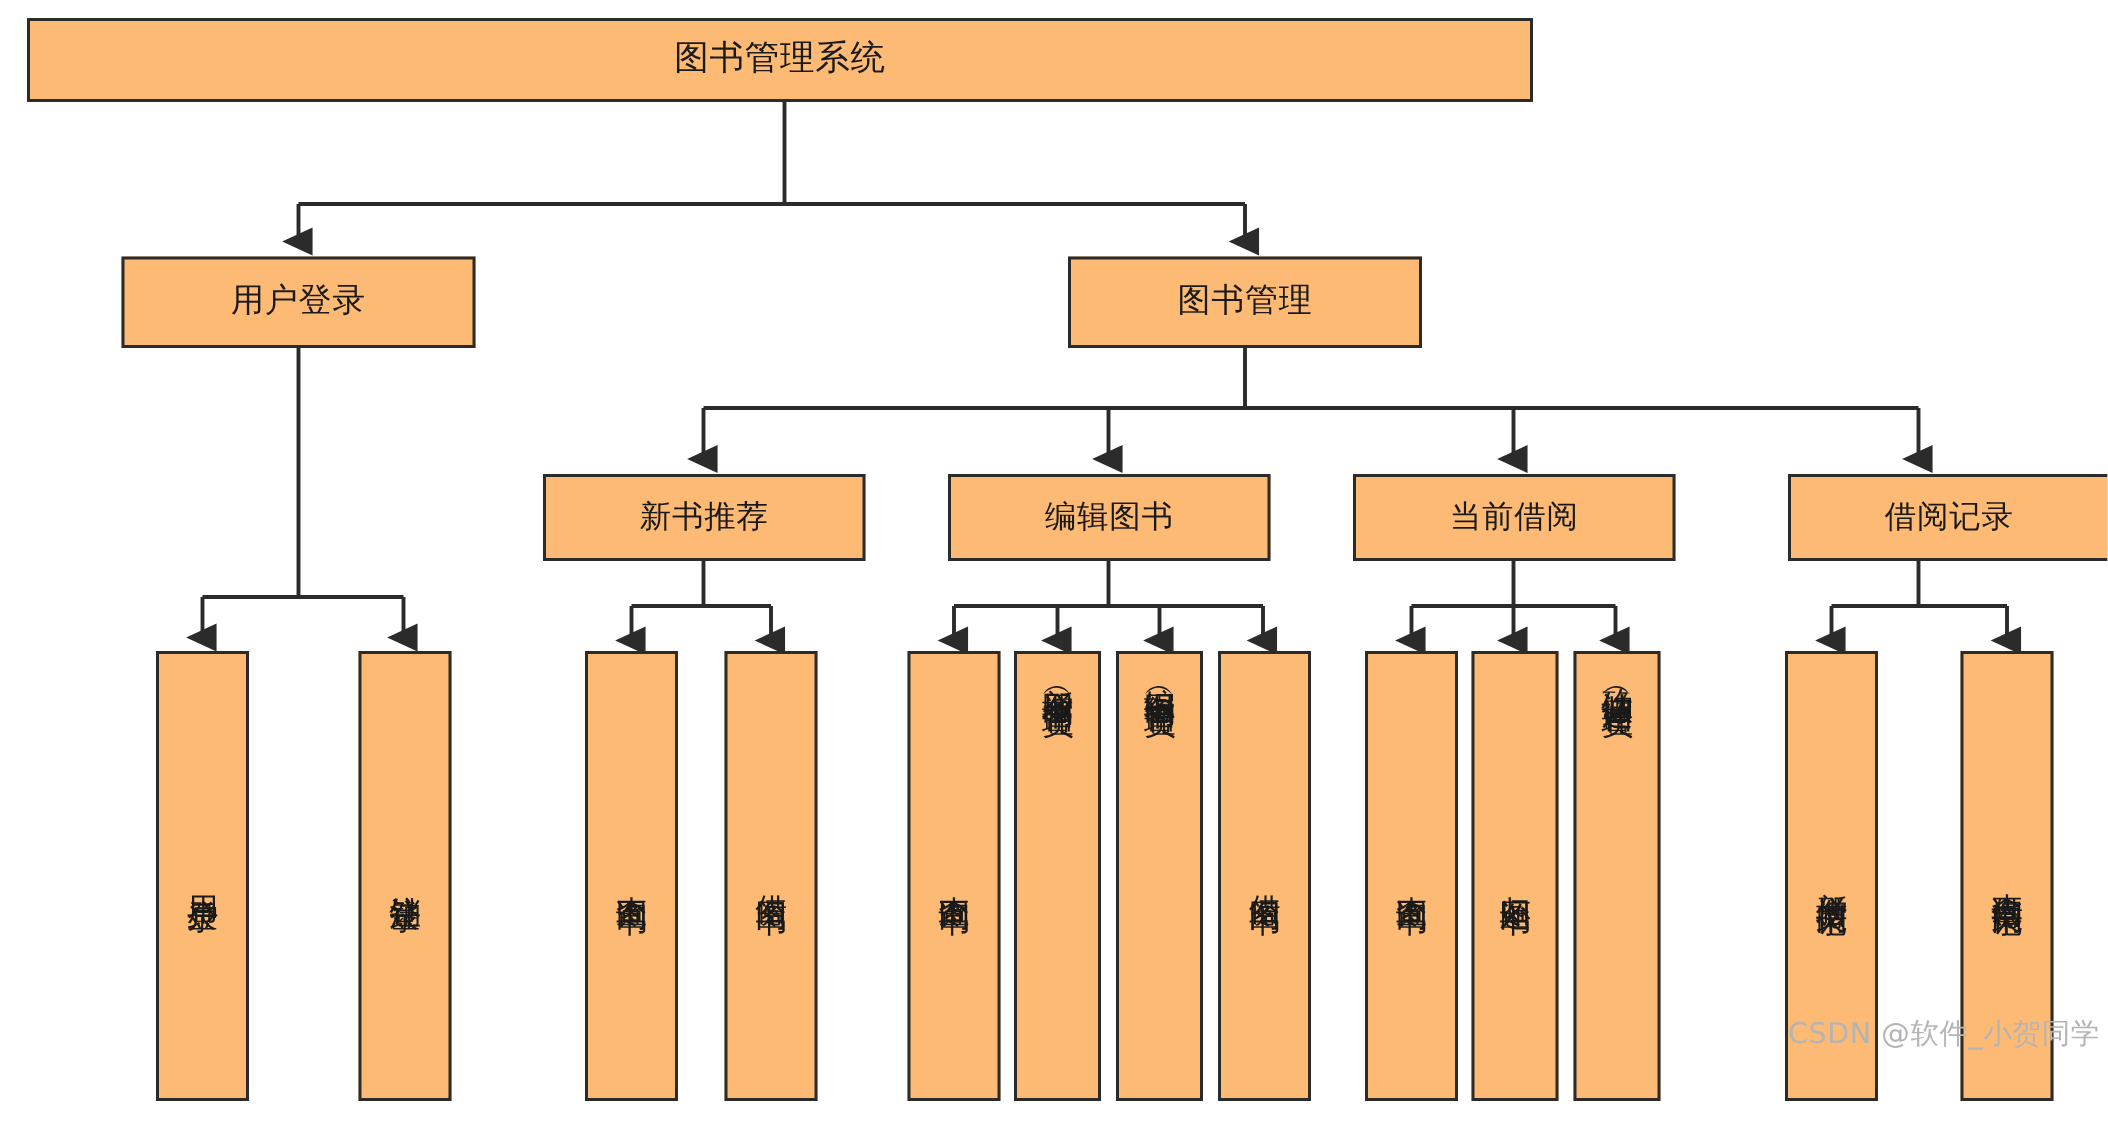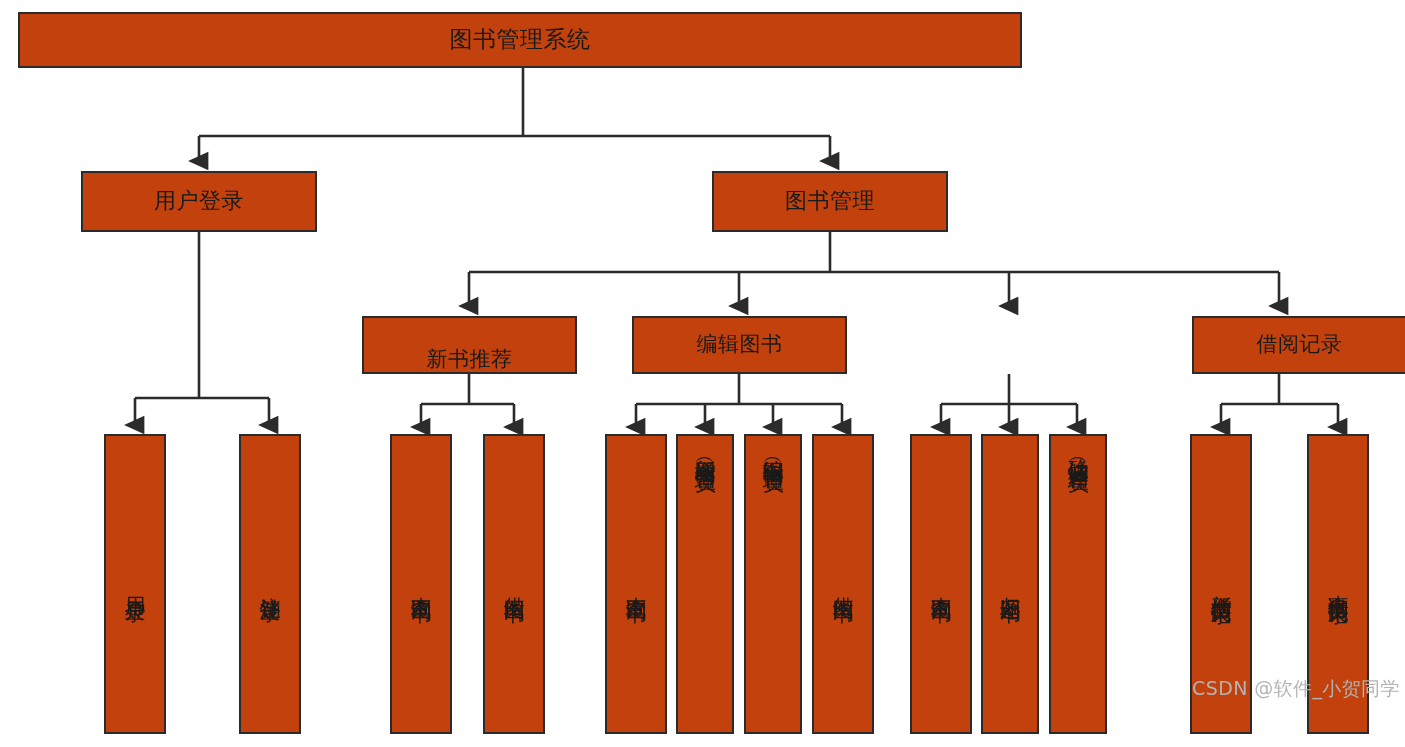--- a/index.html
+++ b/index.html
@@ -22,21 +22,21 @@
     left: 0;
     top: 0;
     width: 1405px;
     height: 747px;
     pointer-events: none;
   }
   .node {
     position: absolute;
     box-sizing: border-box;
     border: 2.5px solid #2b2b2b;
-    background: #c2410c;
+    background: #fdba74;
     display: flex;
     align-items: center;
     justify-content: center;
     color: #1a1a1a;
   }
   .node-label {
     display: block;
     text-align: center;
     line-height: 1.12;
     letter-spacing: 0.5px;
@@ -131,26 +131,29 @@
     <span class="node-label">图书管理系统</span>
   </div>
 
   <div class="node level-1" style="left:81px; top:171px; width:236px; height:61px;">
     <span class="node-label">用户登录</span>
   </div>
   <div class="node level-1" style="left:712px; top:171px; width:236px; height:61px;">
     <span class="node-label">图书管理</span>
   </div>
 
-  <div class="node level-2" style="left:362px; top:316px; width:215px; height:58px;align-items:flex-end;">
+  <div class="node level-2" style="left:362px; top:316px; width:215px; height:58px;">
     <span class="node-label">新书推荐</span>
   </div>
   <div class="node level-2" style="left:632px; top:316px; width:215px; height:58px;">
     <span class="node-label">编辑图书</span>
   </div>
+  <div class="node level-2" style="left:902px; top:316px; width:215px; height:58px;">
+    <span class="node-label">当前借阅</span>
+  </div>
   <div class="node level-2" style="left:1172px; top:316px; width:215px; height:58px;margin-left:20px;">
     <span class="node-label">借阅记录</span>
   </div>
 
   <div class="node leaf center-text" style="left:104px; top:434px; width:62px; height:300px;">
     <span class="node-label">用户登录</span>
   </div>
   <div class="node leaf center-text" style="left:239px; top:434px; width:62px; height:300px;">
     <span class="node-label">注销登录</span>
   </div>

